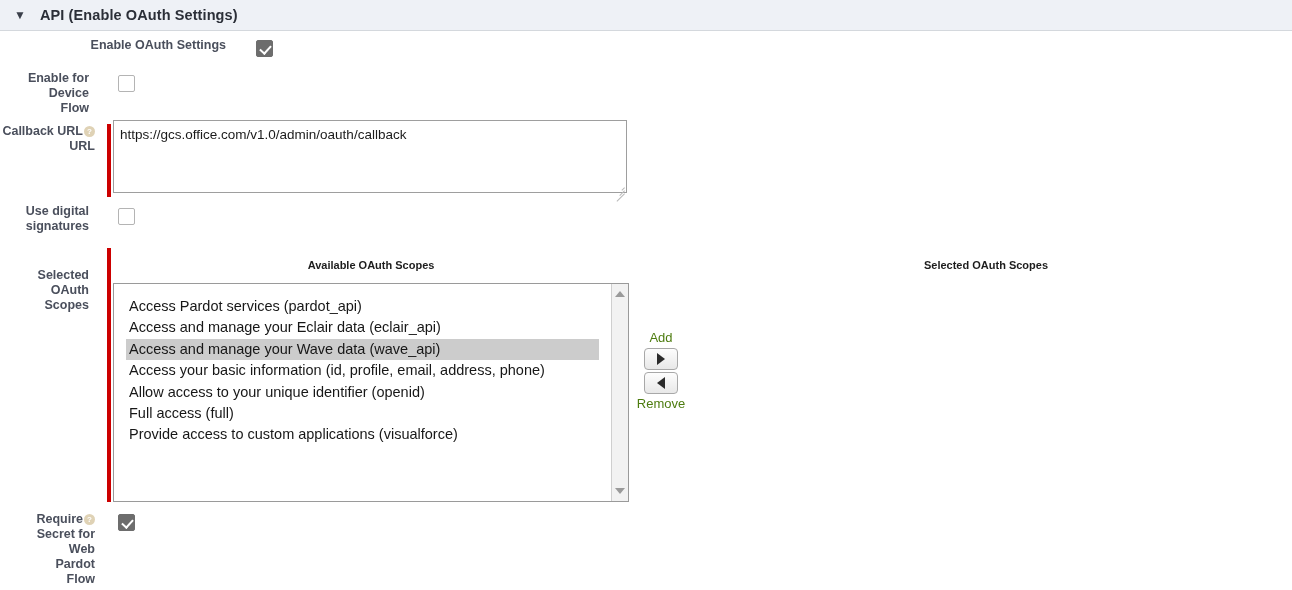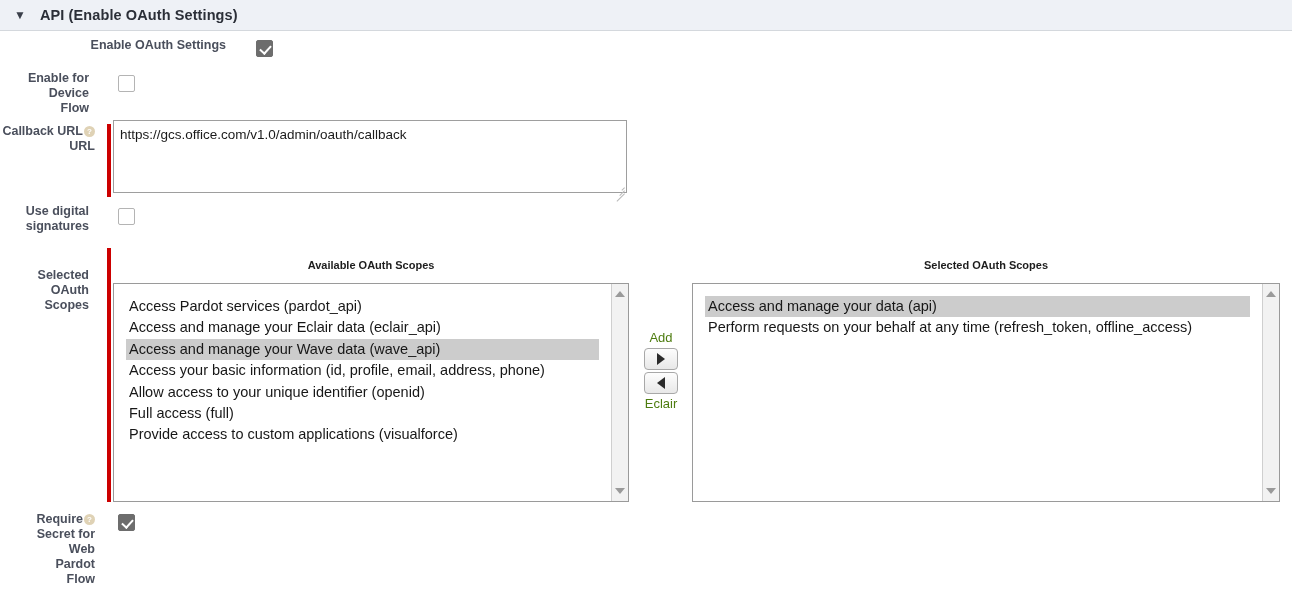--- a/index.html
+++ b/index.html
@@ -287,39 +287,25 @@
   </div>
 
   <div class="transfer" style="left:626px; top:330px;">
     <div class="tlabel">Add</div>
     <div class="arrow-btn right">
       <b></b>
     </div>
     <div class="arrow-btn left">
       <b></b>
     </div>
-    <div class="tlabel">Eclair</div>
+    <div class="tlabel">Remove</div>
   </div>
 
   <div class="list-heading" style="left:693px; top:259px; width:586px;">Selected OAuth Scopes</div>
 
-  <div class="listbox" style="left:692px; top:283px; width:588px; height:219px;">
-    <ul class="opts">
-      <li class="sel">Access and manage your data (api)</li>
-      <li>Perform requests on your behalf at any time (refresh_token, offline_access)</li>
-    </ul>
-    <div class="sbar">
-      <div class="arrow up">
-          <b></b>
-        </div>
-      <div class="arrow down">
-          <b></b>
-        </div>
-    </div>
-  </div>
 
   <div class="lbl" style="left:0; top:512px; width:95px;">
     <div>Require<span class="help-icon">?</span></div>
     <div>Secret for</div>
       <div>Web</div>
       <div>Pardot</div>
       <div>Flow</div>
   </div>
   <div class="cb checked" style="left:118px; top:514px;"></div>
 

